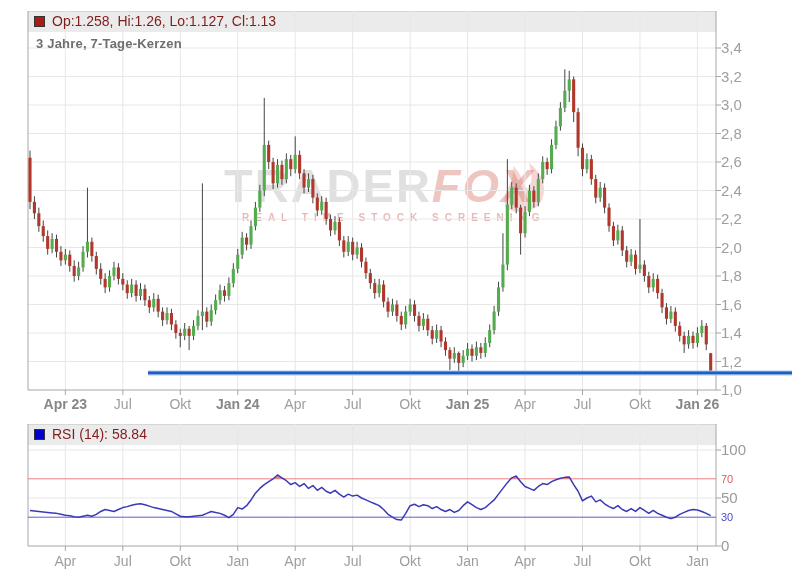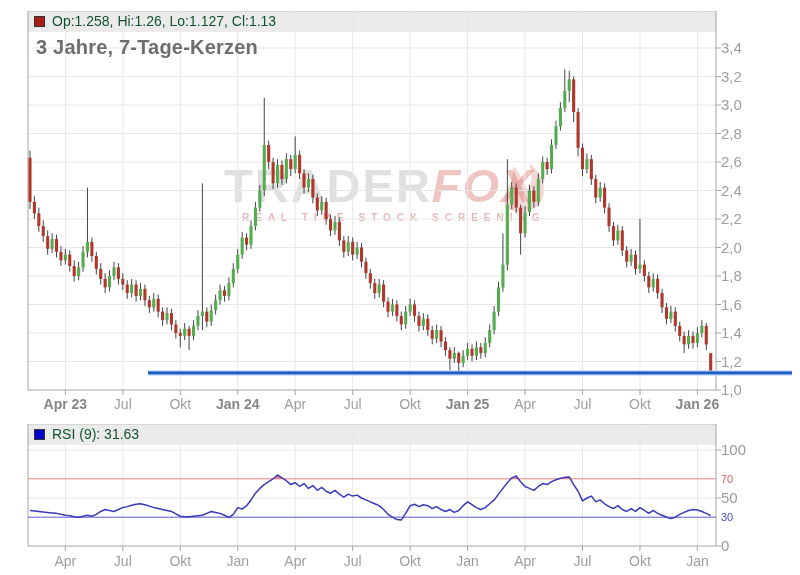--- a/index.html
+++ b/index.html
@@ -1,25 +1,25 @@
 <!DOCTYPE html>
 <html><head>
 <meta charset="utf-8">
 <style>
   html,body{margin:0;padding:0;background:#fff;}
   .stage{position:relative;width:800px;height:575px;background:#ffffff;overflow:hidden;
          font-family:"Liberation Sans",sans-serif;}
   .legend-bar{position:absolute;left:28px;width:688px;height:20px;background:#ebebeb;
               border-top:1px solid #d6d6d6;z-index:1;}
   .legend-content{position:absolute;left:28px;width:688px;height:20px;z-index:3;
-                  display:flex;align-items:center;color:#14532d;font-size:14px;}
+                  display:flex;align-items:center;color:#7f1d1d;font-size:14px;}
   .legend-content .sq{width:9px;height:9px;margin:0 7px 0 6px;border:1px solid #333;flex:0 0 auto;}
   #main-legend-bar{top:11px;} #main-legend-content{top:11px;}
   #rsi-legend-bar{top:424px;} #rsi-legend-content{top:424px;}
-  .chart-title{position:absolute;left:36px;top:36px;z-index:3;font-size:20px;font-weight:bold;
+  .chart-title{position:absolute;left:36px;top:36px;z-index:3;font-size:13px;font-weight:bold;
                color:#6e6e6e;letter-spacing:0.2px;}
   .watermark{position:absolute;left:224px;top:162px;z-index:1;font-weight:bold;font-size:47px;
              letter-spacing:2px;white-space:nowrap;line-height:1;}
   .wm-gray{color:rgba(165,165,165,0.35);}
   .wm-red{color:rgba(214,110,100,0.40);font-style:italic;}
   .wm-sub{margin-top:4px;margin-left:18px;font-size:10px;font-weight:bold;letter-spacing:6px;
           color:rgba(210,125,120,0.55);}
   .wm-flame{position:absolute;left:494px;top:158px;z-index:1;}
   svg#plot{position:absolute;left:0;top:0;z-index:2;}
   svg text{font-family:"Liberation Sans",sans-serif;}
@@ -485,17 +485,17 @@
       <line x1="148" y1="372.9" x2="792" y2="372.9" stroke="#a8c6ee" stroke-width="5"></line>
       <line x1="148" y1="372.9" x2="792" y2="372.9" stroke="#1b5fc4" stroke-width="2.6"></line>
     </svg>
 
   <div class="legend-content" id="main-legend-content">
     <span class="sq" id="main-legend-sq" style="background: rgb(168, 29, 21);"></span>
     <span>Op:1.258, Hi:1.26, Lo:1.127, Cl:1.13</span>
   </div>
   <div class="legend-content" id="rsi-legend-content">
     <span class="sq" id="rsi-legend-sq" style="background: rgb(0, 0, 204);"></span>
-    <span>RSI (9): 31.63</span>
+    <span>RSI (14): 58.84</span>
   </div>
 
   <div class="chart-title">3 Jahre, 7-Tage-Kerzen</div>
 </div>
 
 </body></html>

